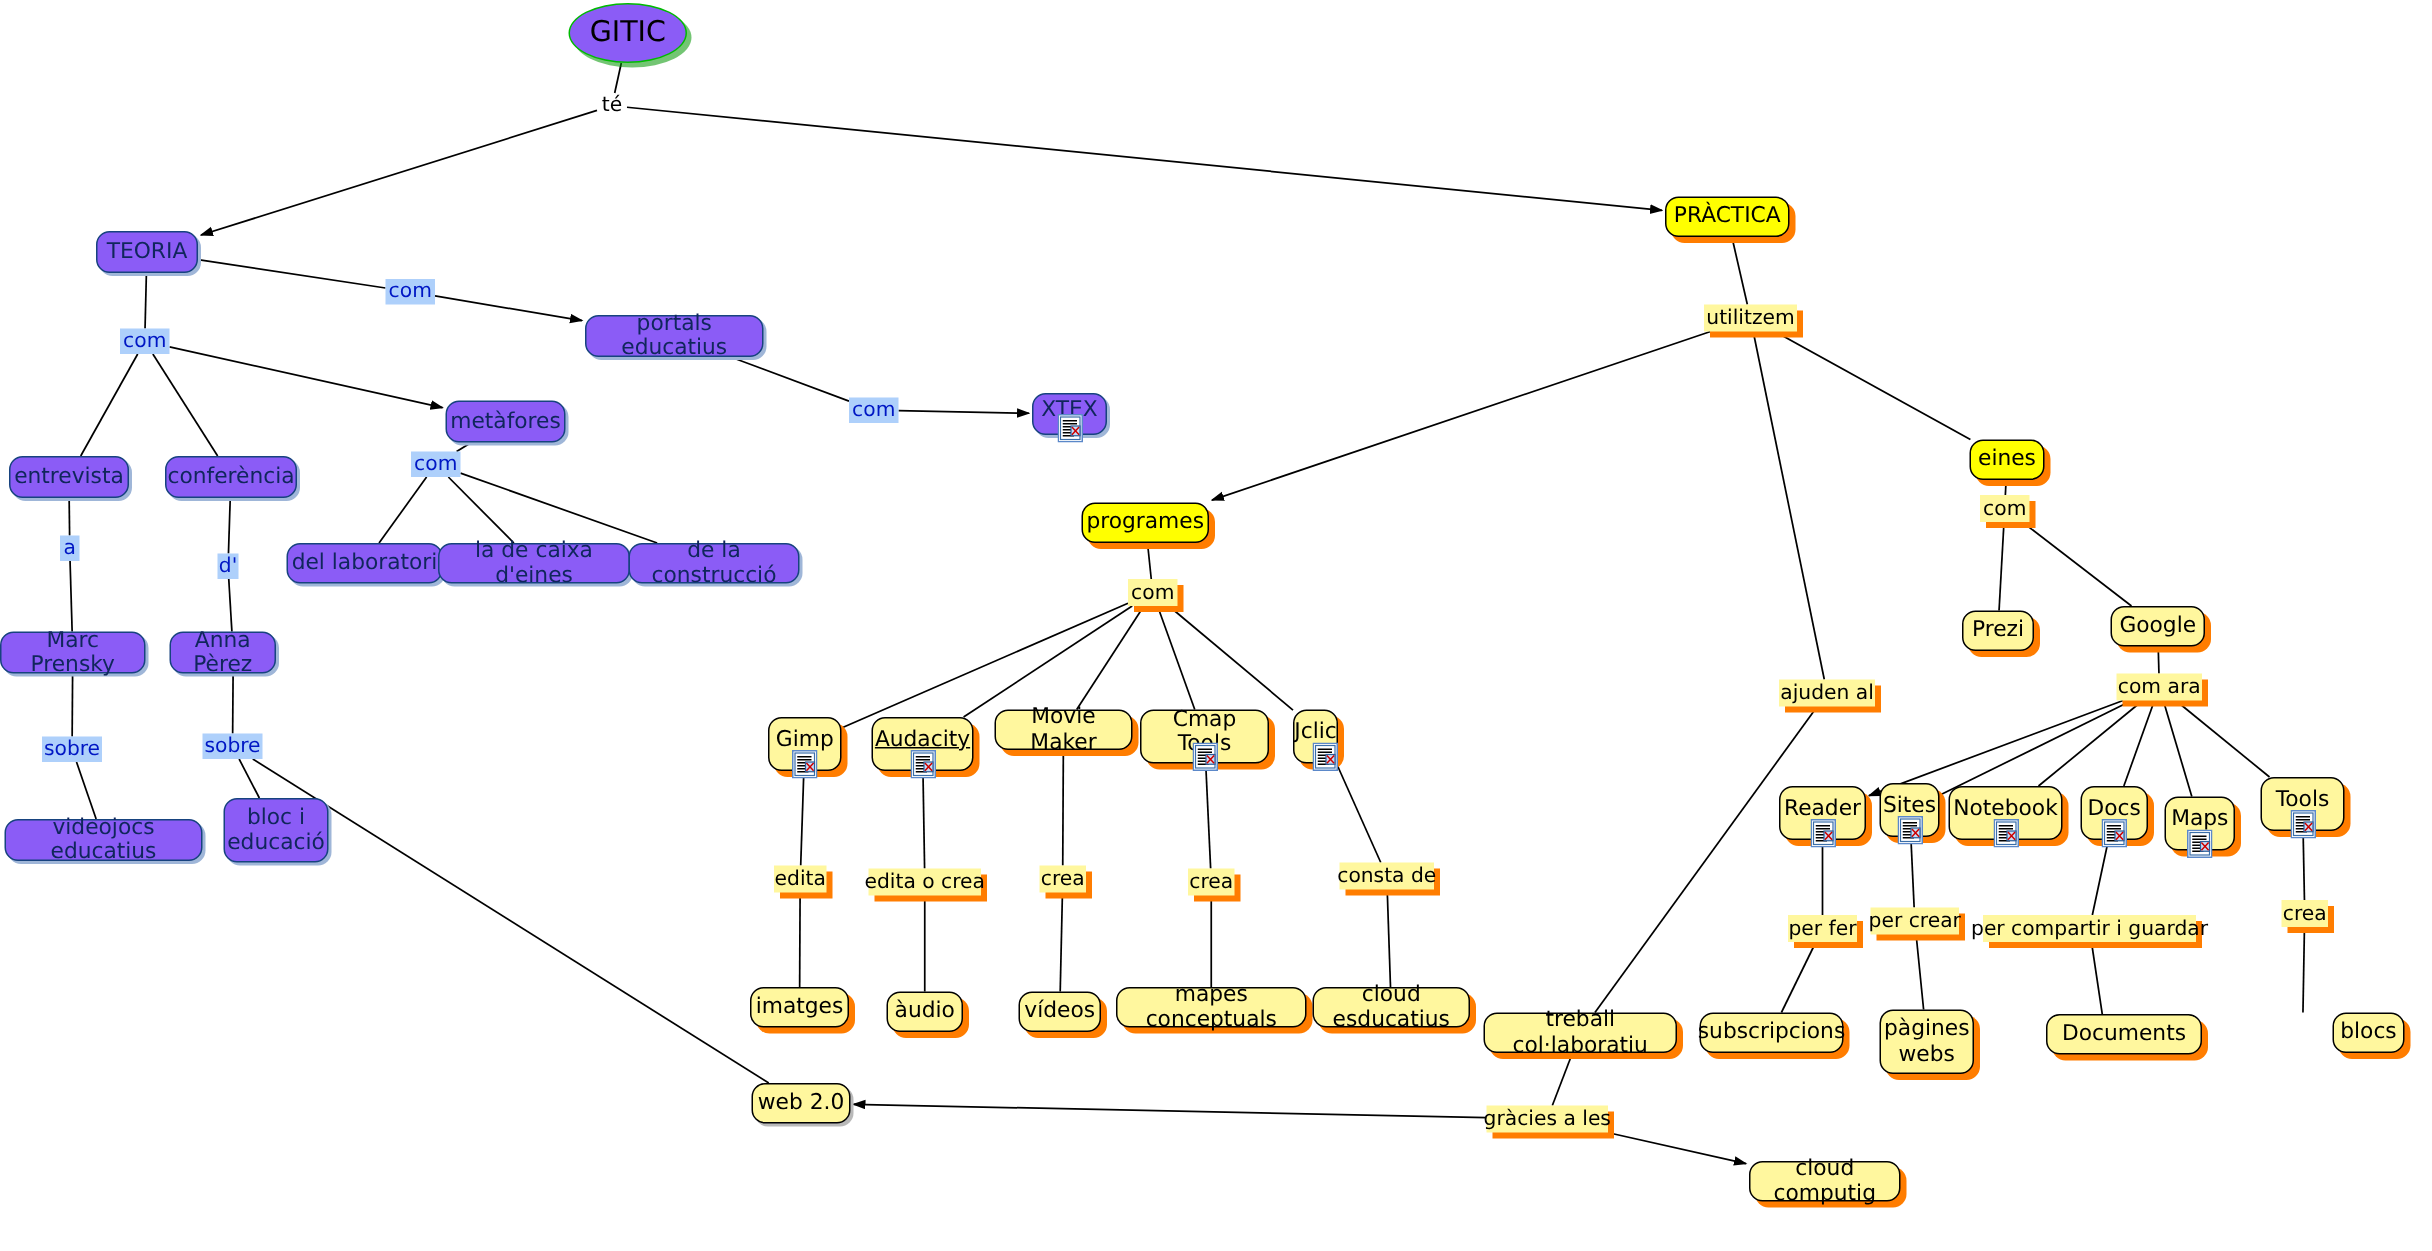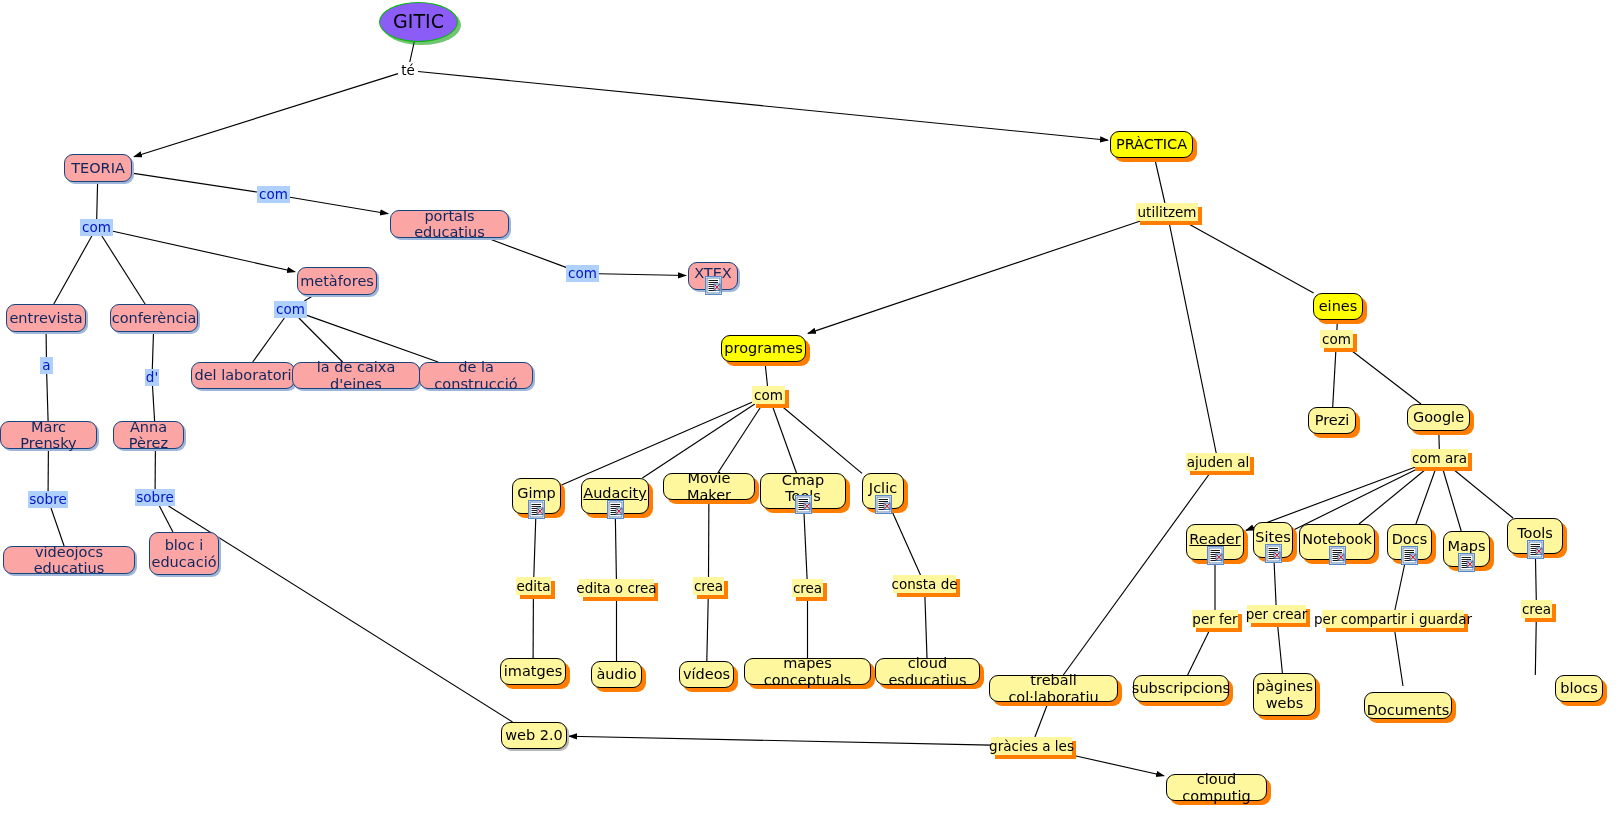--- a/index.html
+++ b/index.html
@@ -41,21 +41,21 @@
   .node.root{
     border-radius:50%;
     background:#8b5cf6;
     border:1px solid #0b0;
     color:#000;
     font-size:19px;
     box-shadow:3px 3px 0 rgba(0,150,0,.55);
   }
   
   .node.blue{
-    background:#fca5a5;
+    background:#8b5cf6;
     border-color:#17437f;
     color:#10265c;
     font-size:14.5px;
     box-shadow:2px 2px 0 #9fb6d8;
   }
   
   .node.ybright{
     background:#FFFF00;
     border-color:#000;
     color:#000;
@@ -255,21 +255,21 @@
             <line x1="3.5" y1="4.5" x2="13" y2="4.5"></line>
             <line x1="3.5" y1="6.5" x2="13" y2="6.5"></line>
             <line x1="3.5" y1="8.5" x2="13" y2="8.5"></line>
             <line x1="3.5" y1="10.5" x2="10" y2="10.5"></line>
             <line x1="3.5" y1="12.5" x2="9" y2="12.5"></line>
             <line x1="3.5" y1="14.5" x2="11" y2="14.5"></line>
           </g>
           <rect x="9" y="8" width="6" height="6.5" fill="#c7dcf5" stroke="#2a5c99" stroke-width="0.8"></rect>
           <path d="M9.6 8.7 L14.4 13.8 M14.4 8.7 L9.6 13.8" stroke="#cc0000" stroke-width="1"></path>
         </svg></span>
-      <div class="node ypale" style="left: 862px; top: 473px; width: 42px; height: 36px;"><span class="label" style="margin-top: -6px;">Jclic</span></div>
+      <div class="node ypale" style="left: 862px; top: 473px; width: 30px; height: 36px;"><span class="label" style="margin-top: -6px;">Jclic</span></div>
       <span class="resicon" style="left: 874.5px; top: 495px;"><svg viewBox="0 0 17 19" width="17" height="19">
           <rect x="0.5" y="0.5" width="16" height="18" fill="#fff" stroke="#5b88c9"></rect>
           <rect x="2" y="2" width="13" height="15" fill="#fff" stroke="#3b6ea8" stroke-width="0.8"></rect>
           <g stroke="#000" stroke-width="0.9">
             <line x1="3.5" y1="4.5" x2="13" y2="4.5"></line>
             <line x1="3.5" y1="6.5" x2="13" y2="6.5"></line>
             <line x1="3.5" y1="8.5" x2="13" y2="8.5"></line>
             <line x1="3.5" y1="10.5" x2="10" y2="10.5"></line>
             <line x1="3.5" y1="12.5" x2="9" y2="12.5"></line>
             <line x1="3.5" y1="14.5" x2="11" y2="14.5"></line>
@@ -277,21 +277,21 @@
           <rect x="9" y="8" width="6" height="6.5" fill="#c7dcf5" stroke="#2a5c99" stroke-width="0.8"></rect>
           <path d="M9.6 8.7 L14.4 13.8 M14.4 8.7 L9.6 13.8" stroke="#cc0000" stroke-width="1"></path>
         </svg></span>
       <div class="node ypale" style="left: 500px; top: 658px; width: 66px; height: 27px;"><span class="label">imatges</span></div>
       <div class="node ypale" style="left: 591px; top: 661px; width: 51px; height: 27px;"><span class="label">àudio</span></div>
       <div class="node ypale" style="left: 679px; top: 661px; width: 55px; height: 27px;"><span class="label">vídeos</span></div>
       <div class="node ypale" style="left: 744px; top: 658px; width: 127px; height: 27px;"><span class="label">mapes conceptuals</span></div>
       <div class="node ypale" style="left: 875px; top: 658px; width: 105px; height: 27px;"><span class="label">cloud esducatius</span></div>
       <div class="node ypale" style="left: 1308px; top: 407px; width: 48px; height: 27px;"><span class="label">Prezi</span></div>
       <div class="node ypale" style="left: 1407px; top: 404px; width: 63px; height: 27px;"><span class="label">Google</span></div>
-      <div class="node ypale" style="left: 1186px; top: 524px; width: 58px; height: 36px;"><span class="label" style="margin-top: -6px; text-decoration: underline;">Reader</span></div>
+      <div class="node ypale" style="left: 1186px; top: 524px; width: 58px; height: 36px;"><span class="label" style="margin-top: -6px;">Reader</span></div>
       <span class="resicon" style="left: 1206.5px; top: 546px;"><svg viewBox="0 0 17 19" width="17" height="19">
           <rect x="0.5" y="0.5" width="16" height="18" fill="#fff" stroke="#5b88c9"></rect>
           <rect x="2" y="2" width="13" height="15" fill="#fff" stroke="#3b6ea8" stroke-width="0.8"></rect>
           <g stroke="#000" stroke-width="0.9">
             <line x1="3.5" y1="4.5" x2="13" y2="4.5"></line>
             <line x1="3.5" y1="6.5" x2="13" y2="6.5"></line>
             <line x1="3.5" y1="8.5" x2="13" y2="8.5"></line>
             <line x1="3.5" y1="10.5" x2="10" y2="10.5"></line>
             <line x1="3.5" y1="12.5" x2="9" y2="12.5"></line>
             <line x1="3.5" y1="14.5" x2="11" y2="14.5"></line>
@@ -371,21 +371,21 @@
             <line x1="3.5" y1="12.5" x2="9" y2="12.5"></line>
             <line x1="3.5" y1="14.5" x2="11" y2="14.5"></line>
           </g>
           <rect x="9" y="8" width="6" height="6.5" fill="#c7dcf5" stroke="#2a5c99" stroke-width="0.8"></rect>
           <path d="M9.6 8.7 L14.4 13.8 M14.4 8.7 L9.6 13.8" stroke="#cc0000" stroke-width="1"></path>
         </svg></span>
       <div class="node ypale" style="left: 989px; top: 675px; width: 129px; height: 27px;"><span class="label">treball col·laboratiu</span></div>
       <div class="node ypale" style="left: 1133px; top: 675px; width: 96px; height: 27px;"><span class="label">subscripcions</span></div>
       <div class="node ypale" style="left: 1253px; top: 673px; width: 63px; height: 43px;"><span class="label">pàgines
 webs</span></div>
-      <div class="node ypale" style="left: 1364px; top: 692px; width: 88px; height: 27px; justify-content: flex-end;"><span class="label">Documents</span></div>
+      <div class="node ypale" style="left: 1364px; top: 676px; width: 104px; height: 27px;"><span class="label">Documents</span></div>
       <div class="node ypale" style="left: 1555px; top: 675px; width: 48px; height: 27px;"><span class="label">blocs</span></div>
       <div class="node ypale noshadow" style="left: 501px; top: 722px; width: 66px; height: 27px;"><span class="label">web 2.0</span></div>
       <div class="node ypale" style="left: 1166px; top: 774px; width: 101px; height: 27px;"><span class="label">cloud computig</span></div>
       <div class="linklabel " style="left: 398px; top: 62px; width: 20px; height: 17px;">
         <span>té</span>
       </div>
       <div class="linklabel blue" style="left: 257px; top: 186px; width: 33px; height: 17px;">
         <span>com</span>
       </div>
       <div class="linklabel blue" style="left: 80px; top: 219px; width: 33px; height: 17px;">

